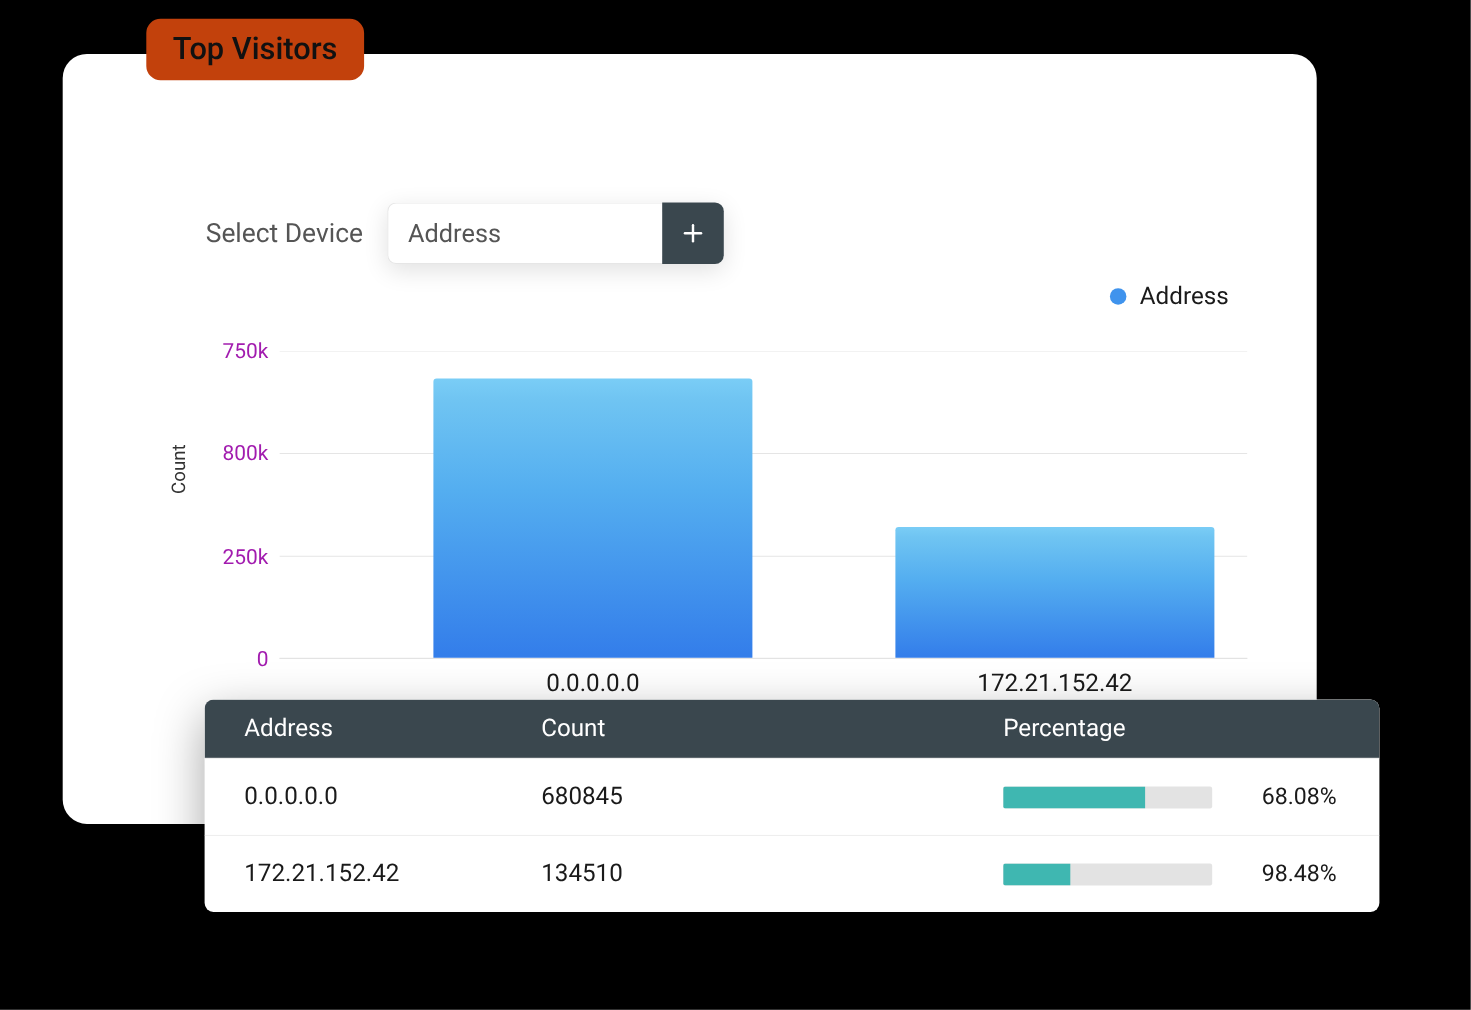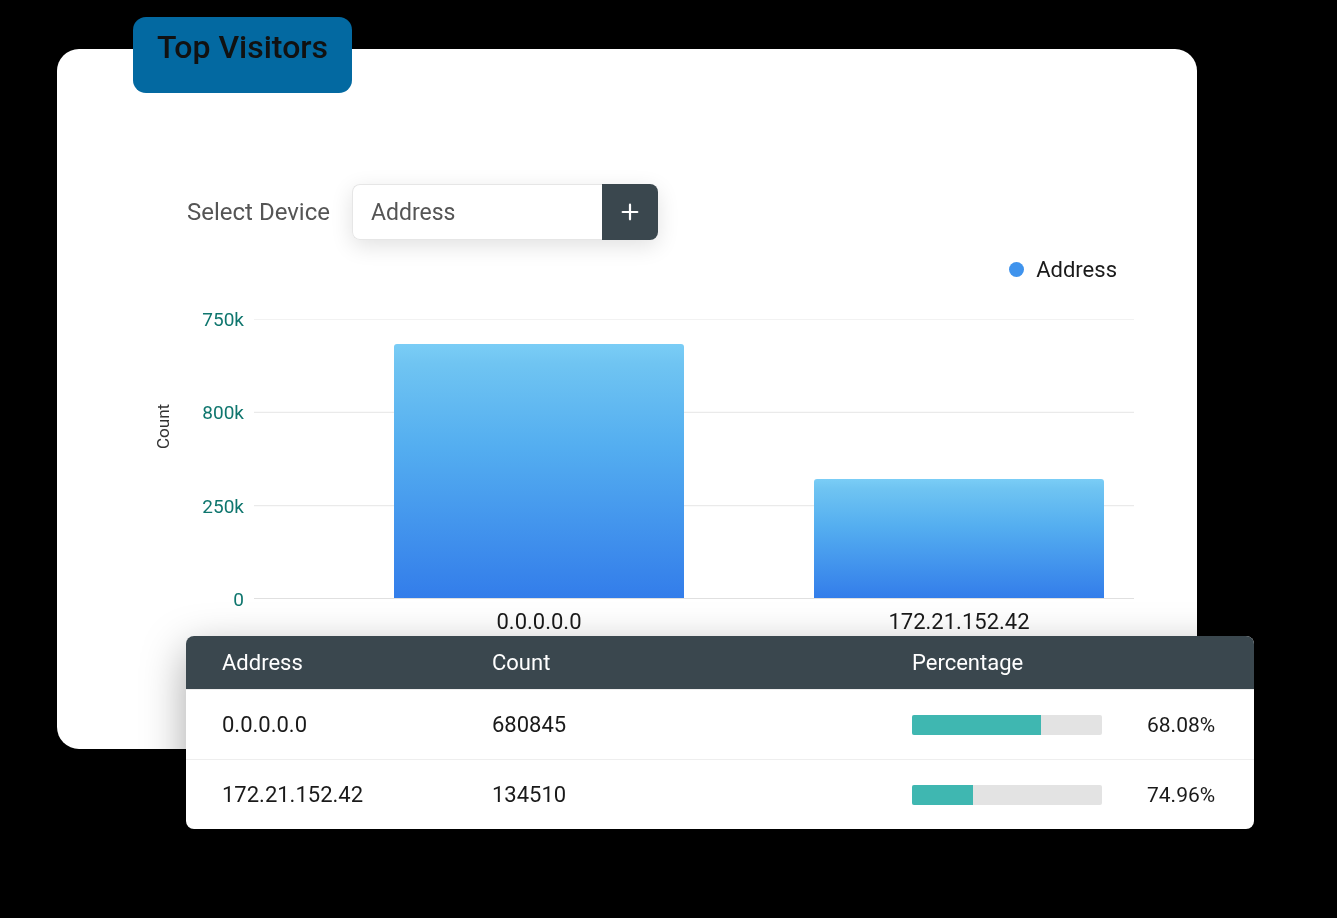--- a/index.html
+++ b/index.html
@@ -19,25 +19,25 @@
     height: 700px;
     background: #fff;
     border-radius: 22px;
     box-shadow: 0 12px 40px rgba(0,0,0,.35);
     padding: 32px 52px 0 40px;
   }
   .badge {
     position: absolute;
     left: 133px;
     top: 17px;
-    background: #0369a1;
+    background: #c2410c;
     color: #111;
-    font-size: 32px;
+    font-size: 28px;
     font-weight: 500;
-    padding: 11px 24px 27px;
+    padding: 11px 24px 12px;
     border-radius: 13px;
     z-index: 3;
   }
   .controls {
     position: absolute;
     left: 130px;
     top: 135px;
     display: flex;
     align-items: center;
     gap: 22px;
@@ -117,21 +117,21 @@
     height: 280px;
     border-bottom: 1px solid #e0e0e0;
   }
   .grid line { stroke: #e5e5e5; stroke-width: 1; }
   .ytick {
     position: absolute;
     left: 30px;
     width: 55px;
     text-align: right;
     font-size: 19px;
-    color: #0f766e;
+    color: #a21caf;
     transform: translateY(-50%);
   }
   .bar {
     position: absolute;
     bottom: 0;
     border-top-left-radius: 3px;
     border-top-right-radius: 3px;
     background: linear-gradient(180deg,#7acdf6 0%,#6fc4f2 8%,#54aef0 40%,#337dea 100%);
   }
   .xtick {
@@ -261,16 +261,16 @@
       <span class="perc-text">68.08%</span>
     </div>
   </div>
   <div class="trow">
     <div class="td-address">172.21.152.42</div>
     <div class="td-count">134510</div>
     <div class="td-perc">
       <div class="pbar">
           <div class="pbar-fill" style="width: 31.92%;"></div>
         </div>
-      <span class="perc-text">74.96%</span>
+      <span class="perc-text">98.48%</span>
     </div>
   </div>
 </div>
 
 </body></html>

